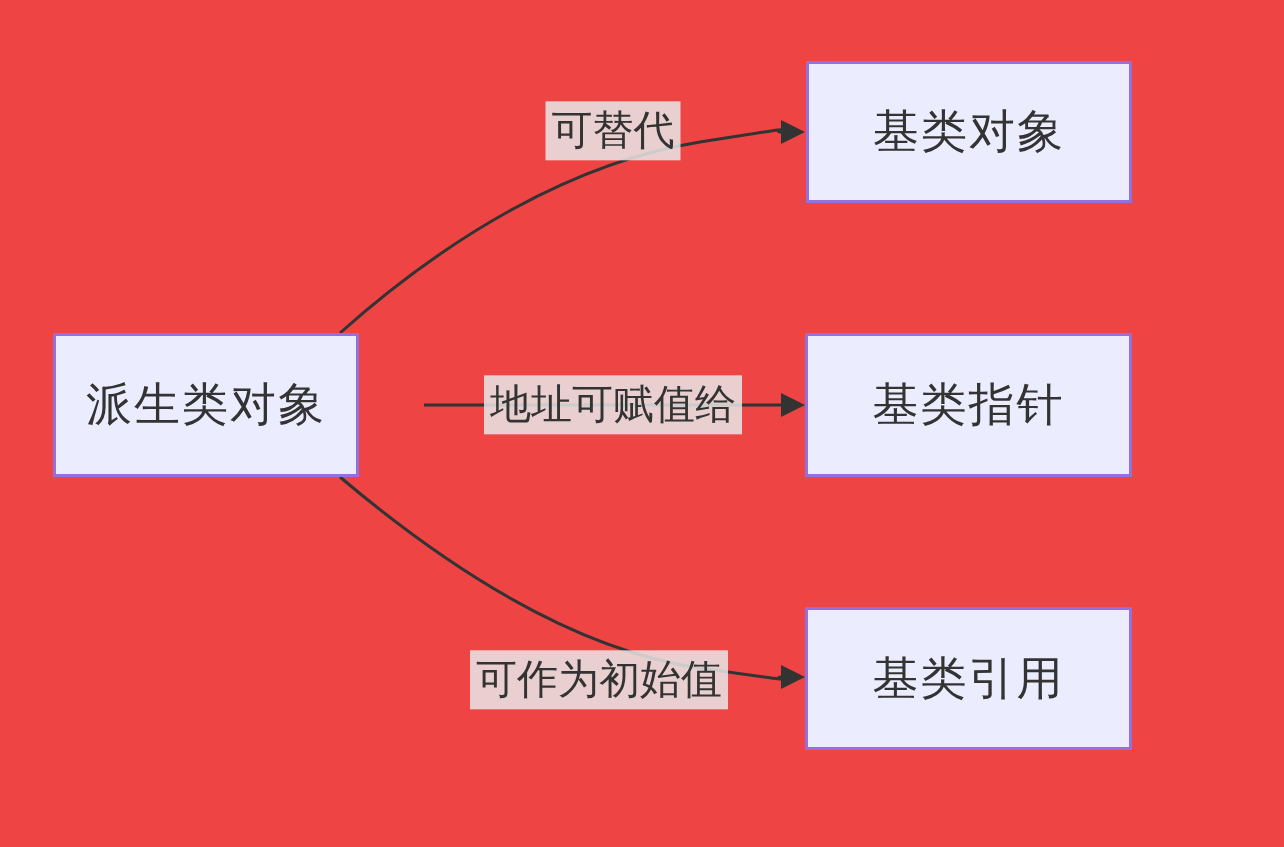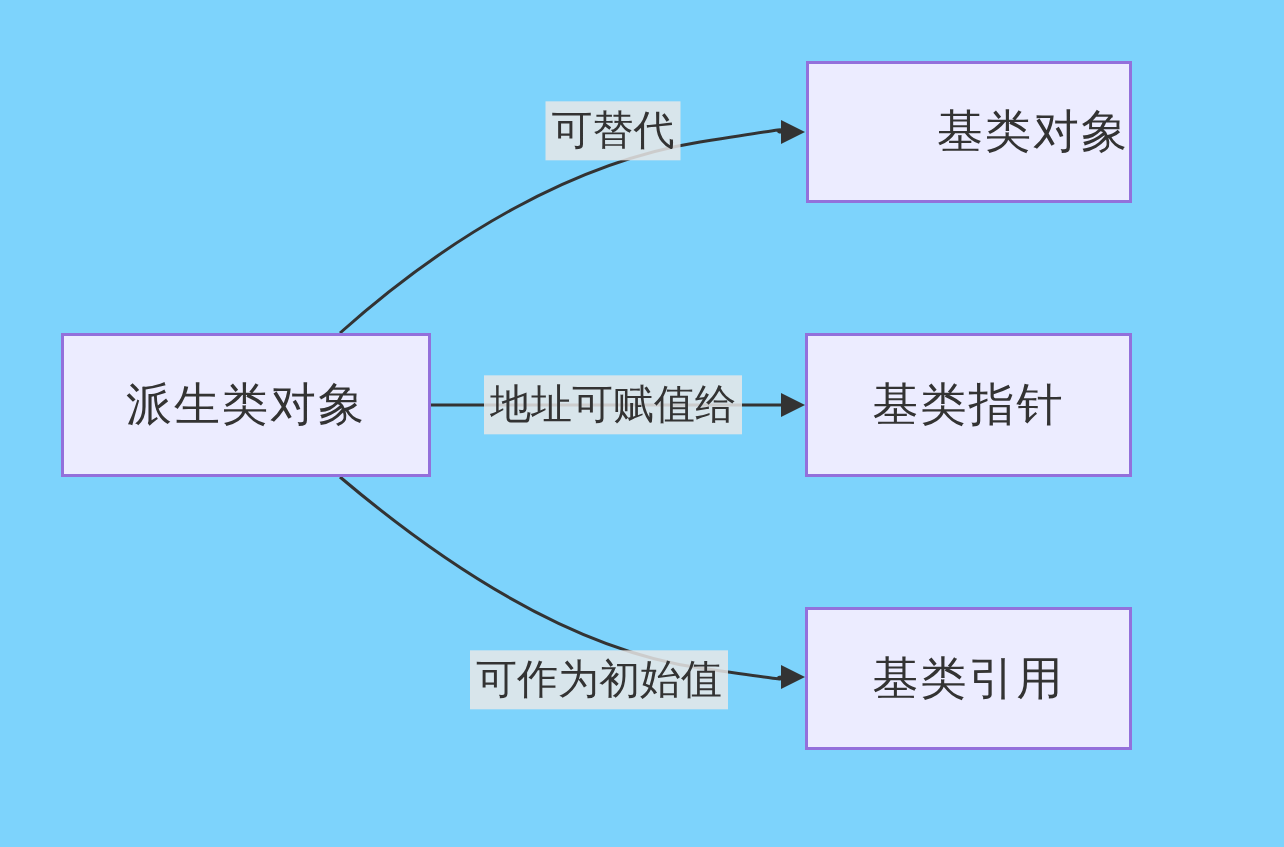--- a/index.html
+++ b/index.html
@@ -7,21 +7,21 @@
     --node-border: #9370DB;
     --edge-line: #333333;
     --text: #333333;
   }
   * { box-sizing: border-box; }
   html, body { margin: 0; padding: 0; background: #ffffff; }
   .diagram {
     position: relative;
     width: 1284px;
     height: 847px;
-    background: #7dd3fc;
+    background: #ef4444;
     font-family: "Liberation Sans", "DejaVu Sans", sans-serif;
     overflow: hidden;
   }
   .edges-svg {
     position: absolute;
     left: 0; top: 0;
     width: 1284px; height: 847px;
   }
   .edge {
     stroke: var(--edge-line);
@@ -37,22 +37,22 @@
     background: var(--node-fill);
     border: 3px solid var(--node-border);
     color: var(--text);
     display: flex;
     align-items: center;
     justify-content: center;
     font-size: 46px;
     letter-spacing: 2px;
     text-align: center;
   }
-  .node-derived        { left: 61px;  top: 333px; width: 370px; height: 144px; }
-  .node-base-object    { left: 806px; top: 61px;  width: 326px; height: 142px; justify-content: flex-end; }
+  .node-derived        { left: 53px;  top: 333px; width: 306px; height: 144px; }
+  .node-base-object    { left: 806px; top: 61px;  width: 326px; height: 142px; }
   .node-base-pointer   { left: 805px; top: 333px; width: 327px; height: 144px; }
   .node-base-reference { left: 805px; top: 607px; width: 327px; height: 143px; }
   .edge-label {
     position: absolute;
     transform: translate(-50%, -50%);
     background: rgba(232, 232, 232, 0.85);
     color: var(--text);
     font-size: 41px;
     line-height: 1.35;
     padding: 2px 6px;

